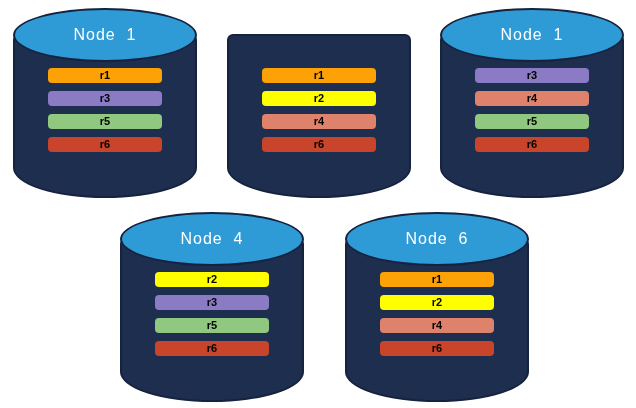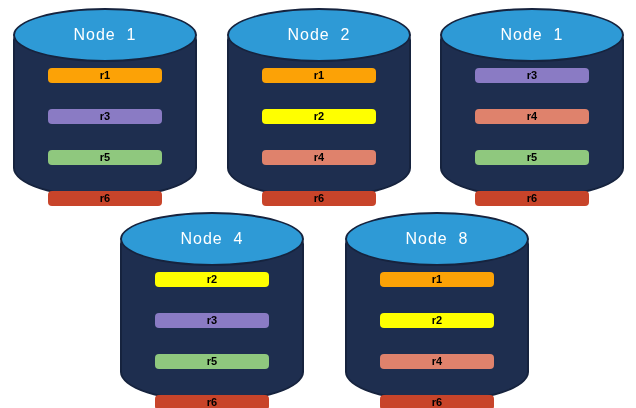--- a/index.html
+++ b/index.html
@@ -58,21 +58,21 @@
   .bars {
     position: absolute;
     top: 60px;
     left: 50%;
     transform: translateX(-50%);
     width: 114px;
     z-index: 3;
   }
   .bar {
     height: 15px;
-    margin-bottom: 26px;
+    margin-bottom: 8px;
     border-radius: 4px;
     text-align: center;
     font-weight: bold;
     font-size: 11px;
     line-height: 15px;
     color: var(--barLabel, #000000);
   }
 </style>
 </head>
 <body>
@@ -87,23 +87,20 @@
       <div class="bars">
         <div class="bar" style="background: rgb(252, 162, 6);"><span>r1</span></div>
         <div class="bar" style="background: rgb(138, 123, 196);"><span>r3</span></div>
         <div class="bar" style="background: rgb(143, 200, 126);"><span>r5</span></div>
         <div class="bar" style="background: rgb(200, 68, 42);"><span>r6</span></div>
       </div>
     </div>
 
     <div class="cylinder pos-2">
       <div class="cyl-body"></div>
-      <div class="cyl-top">
-        <span class="node-label">Node  2</span>
-      </div>
       <div class="bars">
         <div class="bar" style="background: rgb(252, 162, 6);"><span>r1</span></div>
         <div class="bar" style="background: rgb(255, 255, 0);"><span>r2</span></div>
         <div class="bar" style="background: rgb(223, 130, 108);"><span>r4</span></div>
         <div class="bar" style="background: rgb(200, 68, 42);"><span>r6</span></div>
       </div>
     </div>
 
     <div class="cylinder pos-3">
       <div class="cyl-body"></div>
@@ -127,21 +124,21 @@
         <div class="bar" style="background: rgb(255, 255, 0);"><span>r2</span></div>
         <div class="bar" style="background: rgb(138, 123, 196);"><span>r3</span></div>
         <div class="bar" style="background: rgb(143, 200, 126);"><span>r5</span></div>
         <div class="bar" style="background: rgb(200, 68, 42);"><span>r6</span></div>
       </div>
     </div>
 
     <div class="cylinder pos-5">
       <div class="cyl-body"></div>
       <div class="cyl-top">
-        <span class="node-label">Node  8</span>
+        <span class="node-label">Node  6</span>
       </div>
       <div class="bars">
         <div class="bar" style="background: rgb(252, 162, 6);"><span>r1</span></div>
         <div class="bar" style="background: rgb(255, 255, 0);"><span>r2</span></div>
         <div class="bar" style="background: rgb(223, 130, 108);"><span>r4</span></div>
         <div class="bar" style="background: rgb(200, 68, 42);"><span>r6</span></div>
       </div>
     </div>
   </div>
 

